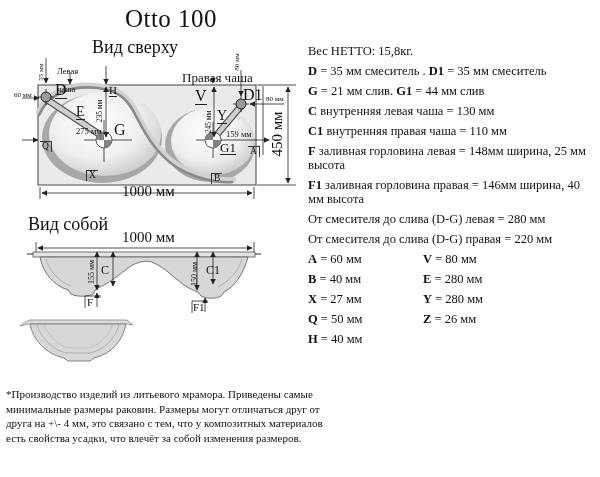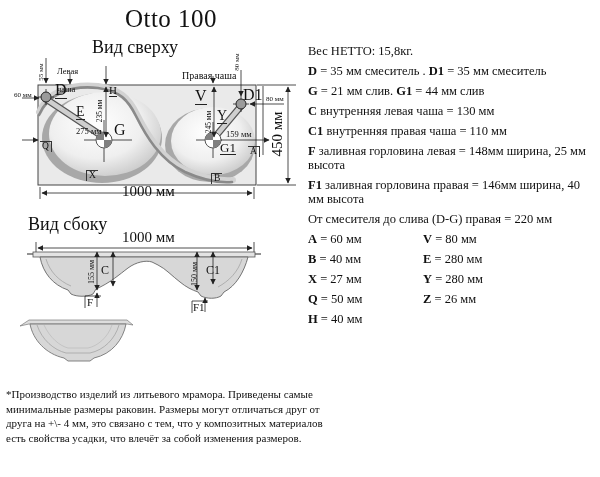--- a/index.html
+++ b/index.html
@@ -112,21 +112,21 @@
     <line x1="254" y1="137" x2="254" y2="149" class="dline"></line>
     <line x1="42" y1="143" x2="252" y2="143" class="dline" marker-start="url(#ta)" marker-end="url(#ta)"></line>
     <line x1="221" y1="90" x2="269" y2="90" class="dline" marker-end="url(#ta)"></line>
   </g>
 </svg>
 
 <div class="abs" style="left:0;top:0;width:0;height:0;">
   <span class="vlabel small-dim" style="left:41px;top:72px;">55 мм</span>
   <span class="hlabel" style="left:57px;top:62px;width:40px;font-size:8.5px;line-height:18px;white-space:normal;">Левая чаша</span>
   <span class="hlabel small-dim" style="left:14px;top:92px;">60 мм</span>
-  <span class="hlabel" style="left:182px;top:71px;font-size:10px;">Правая чаша</span>
+  <span class="hlabel" style="left:182px;top:71px;font-size:13px;">Правая чаша</span>
   <span class="vlabel small-dim" style="left:237px;top:62px;">80 мм</span>
   <span class="hlabel small-dim" style="left:266px;top:96px;">80 мм</span>
   <span class="hlabel pt ul" style="left:55px;top:82px;">D</span>
   <span class="hlabel ul" style="left:109px;top:85px;font-size:11px;">H</span>
   <span class="hlabel pt-s ul" style="left:76px;top:105px;">E</span>
   <span class="vlabel" style="left:100px;top:111px;font-size:7.5px;">235 мм</span>
   <span class="hlabel mid-dim" style="left:51px;top:127px;margin-left:25px;">275 мм</span>
   <span class="hlabel pt" style="left:114px;top:122px;">G</span>
   <span class="hlabel tick-tr" style="left:40px;top:141px;font-size:9.5px;">Q</span>
   <span class="hlabel tick-tl" style="left:86px;top:170px;font-size:9.5px;">X</span>
@@ -135,21 +135,21 @@
   <span class="hlabel pt-s ul" style="left:217px;top:109px;">Y</span>
   <span class="vlabel" style="left:209px;top:122px;font-size:7.5px;">245 мм</span>
   <span class="hlabel mid-dim" style="left:226px;top:130px;">159 мм</span>
   <span class="hlabel ul" style="left:220px;top:141px;font-size:13px;">G1</span>
   <span class="hlabel tick-tr" style="left:248px;top:146px;font-size:9.5px;">A</span>
   <span class="hlabel tick-tl" style="left:211px;top:173px;font-size:9.5px;">B</span>
   <span class="hlabel big-dim" style="left:122px;top:184px;">1000 мм</span>
   <span class="vlabel big-dim" style="left:277px;top:134px;">450 мм</span>
 </div>
 
-<div class="abs hlabel view-heading" style="left:28px;top:215px;">Вид сбоку</div>
+<div class="abs hlabel view-heading" style="left:28px;top:215px;">Вид собой</div>
 
 <svg style="left:0;top:226px;" width="300" height="94" viewBox="0 0 300 94">
   <defs>
     <marker id="sa" viewBox="0 0 10 10" refX="9" refY="5" markerWidth="7" markerHeight="7" orient="auto-start-reverse">
       <path d="M0,0 L10,5 L0,10 z" fill="#222"></path>
     </marker>
   </defs>
   <g>
     <line x1="36" y1="16" x2="36" y2="28" class="dline"></line>
     <line x1="254" y1="16" x2="254" y2="28" class="dline"></line>
@@ -196,20 +196,21 @@
 
 <div class="abs" id="specs">
   <div>
       <div class="spec-line"><span>Вес НЕТТО: 15,8кг.</span></div>
       <div class="spec-line"><span class="b">D</span><span> = 35 мм смеситель . </span><span class="b">D1</span><span> = 35 мм смеситель</span></div>
       <div class="spec-line"><span class="b">G</span><span> = 21 мм слив. </span><span class="b">G1</span><span> = 44 мм слив</span></div>
       <div class="spec-line"><span class="b">C</span><span> внутренняя левая чаша = 130 мм</span></div>
       <div class="spec-line"><span class="b">C1</span><span> внутренняя правая чаша = 110 мм</span></div>
       <div class="spec-line"><span class="b">F</span><span> заливная горловина левая = 148мм ширина, 25 мм высота</span></div>
       <div class="spec-line"><span class="b">F1</span><span> заливная горловина правая = 146мм ширина, 40 мм высота</span></div>
+      <div class="spec-line"><span>От смесителя до слива (D-G) левая = 280 мм</span></div>
       <div class="spec-line"><span>От смесителя до слива (D-G) правая = 220 мм</span></div>
     </div>
   <div id="dim-pairs">
       <div class="pair-cell"><span class="b">A</span><span> = 60 мм</span></div>
       <div class="pair-cell"><span class="b">V</span><span> = 80 мм</span></div>
       <div class="pair-cell"><span class="b">B</span><span> = 40 мм</span></div>
       <div class="pair-cell"><span class="b">E</span><span> = 280 мм</span></div>
       <div class="pair-cell"><span class="b">X</span><span> = 27 мм</span></div>
       <div class="pair-cell"><span class="b">Y</span><span> = 280 мм</span></div>
       <div class="pair-cell"><span class="b">Q</span><span> = 50 мм</span></div>

